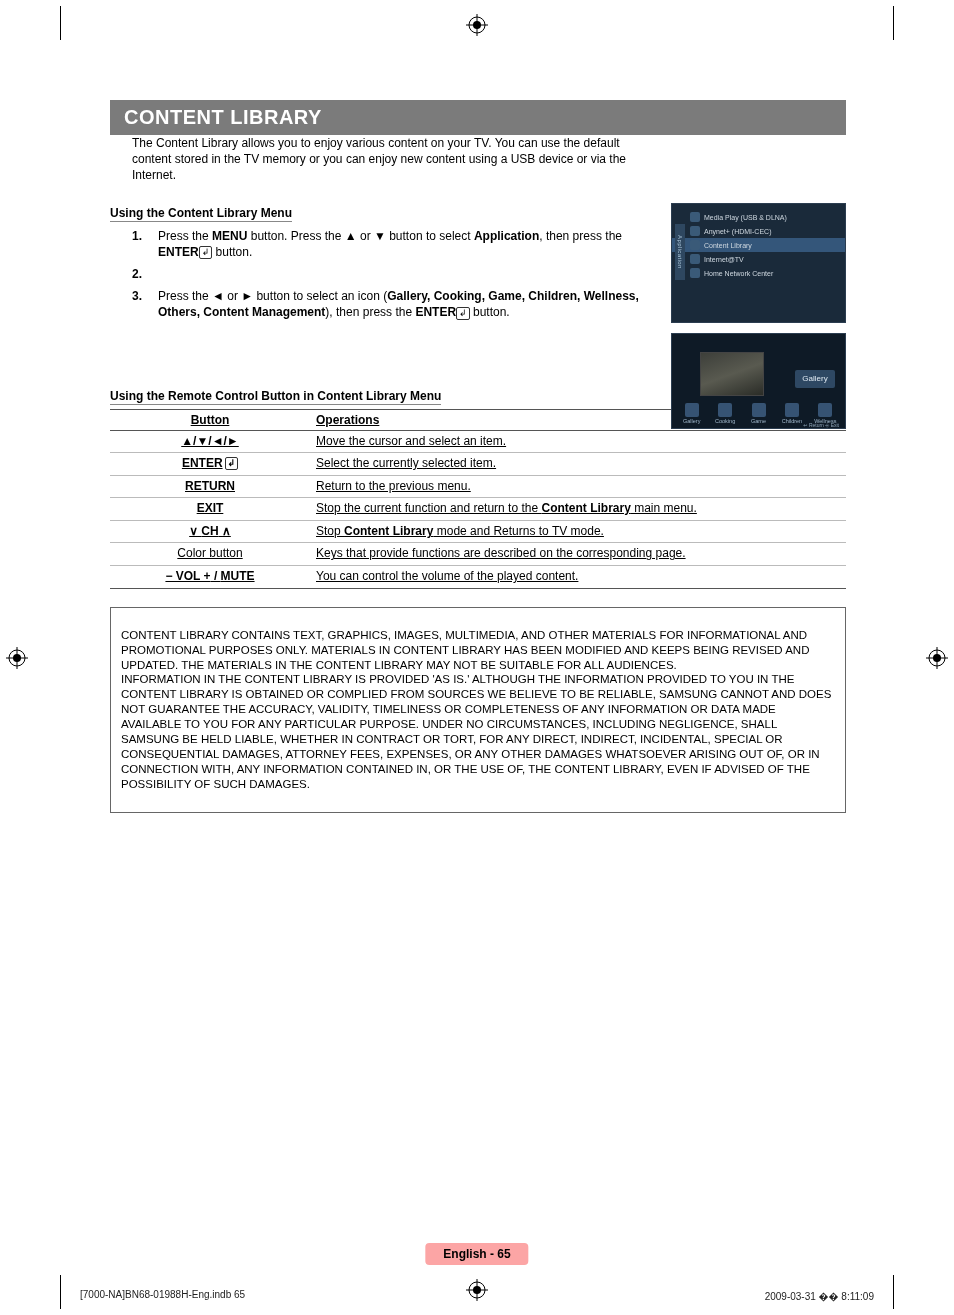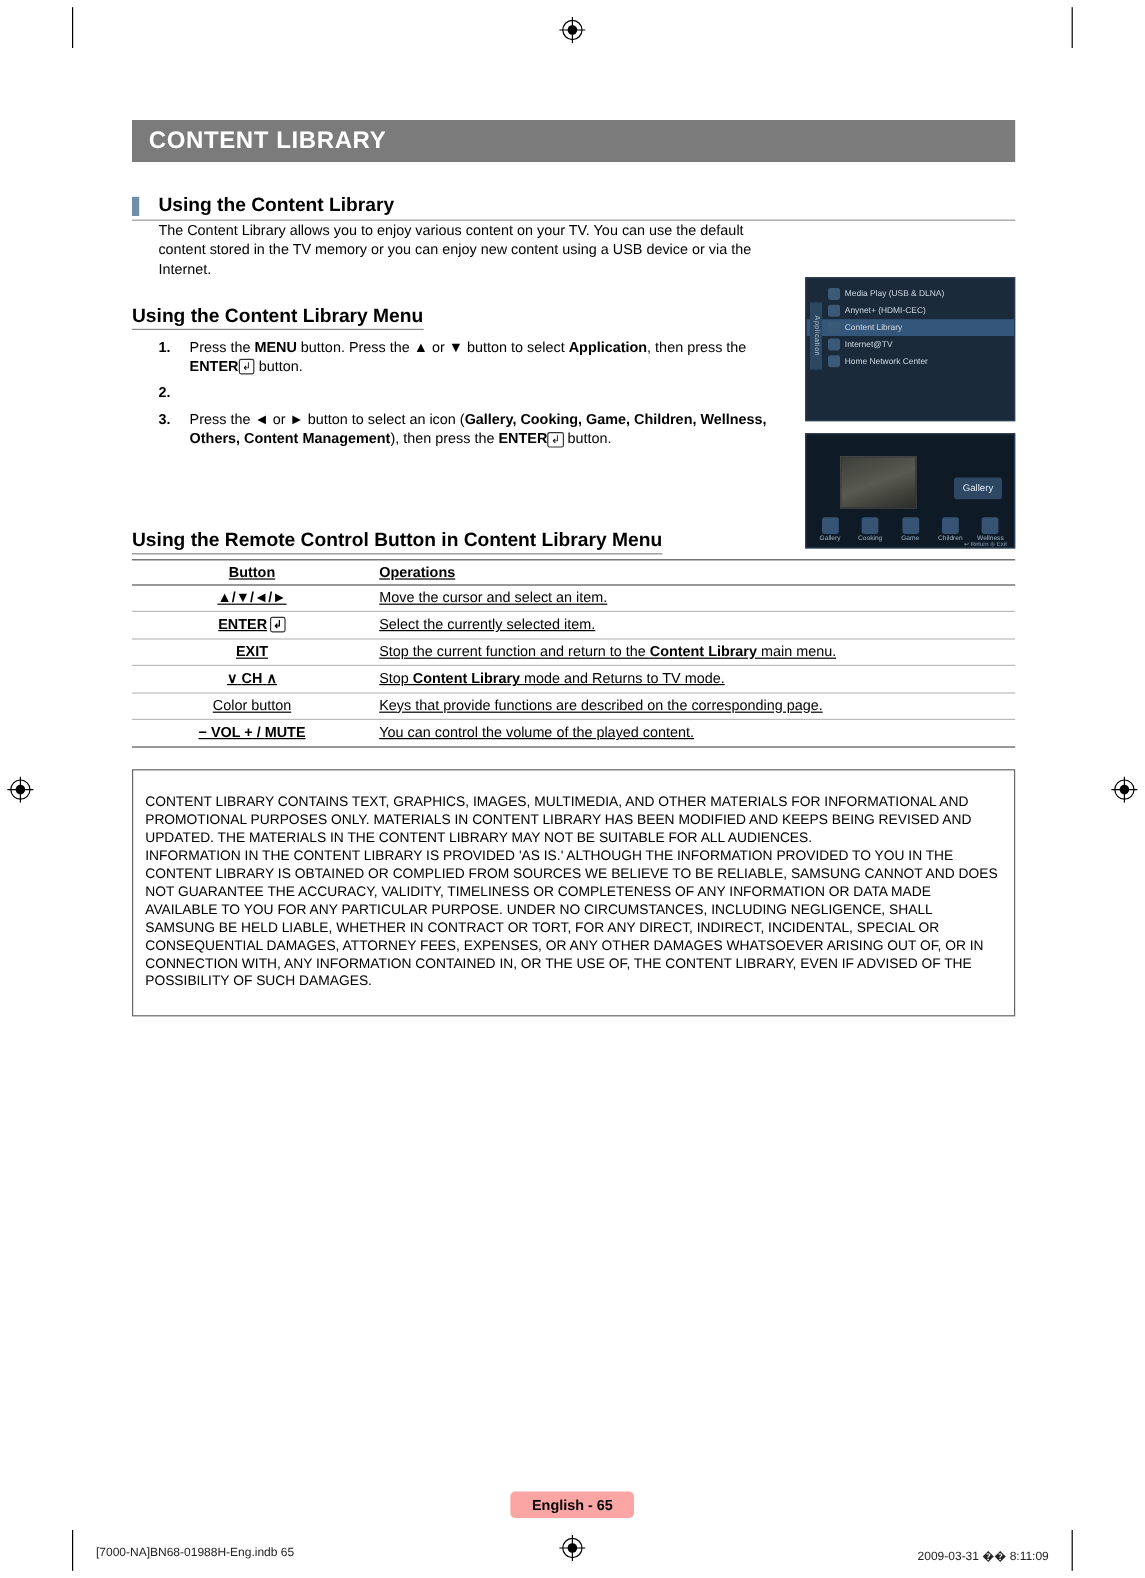--- a/index.html
+++ b/index.html
@@ -51,21 +51,21 @@
     background:#6f8fa8;
   }
   .intro {
     padding-left: 22px;
     padding-right: 200px;
     line-height: 1.35;
   }
   .sub-heading {
     margin-top: 22px;
     font-weight: bold;
-    font-size: 16px;
+    font-size: 12px;
     border-bottom: 1px solid #888;
     display:inline-block;
     padding-bottom:1px;
   }
   .steps {
     margin-top: 6px;
     padding-left: 22px;
     padding-right: 200px;
   }
   .step { display:flex; gap:10px; margin-bottom:6px; line-height:1.35;}
@@ -211,21 +211,20 @@
 <div class="crop v" style="left:60px; top:6px;"></div>
 <div class="crop v" style="right:60px; top:6px;"></div>
 <div class="crop v" style="left:60px; bottom:6px;"></div>
 <div class="crop v" style="right:60px; bottom:6px;"></div>
 
 <div class="content">
 
   <div class="chapter-bar">CONTENT LIBRARY</div>
 
   <div style="position:relative;">
-    <div class="section-heading">Using the Content Library</div>
 
     <p class="intro">The Content Library allows you to enjoy various content on your TV. You can use the default content stored in the TV memory or you can enjoy new content using a USB device or via the Internet.</p>
 
     
     <div class="screenshots">
       <div class="shot shot1">
         <div class="side-tab">Application</div>
         <div style="height:6px;"></div>
         <div id="shot1-rows">
             <div class="row">
@@ -313,20 +312,24 @@
         <tbody id="rc-body">
             <tr>
               <td>▲/▼/◄/►</td>
               <td>Move the cursor and select an item.</td>
             </tr>
             <tr>
               <td>ENTER<span class="enter-icon" style="margin-left: 2px;">↲</span></td>
               <td>Select the currently selected item.</td>
             </tr>
             <tr>
+              <td>RETURN</td>
+              <td>Return to the previous menu.</td>
+            </tr>
+            <tr>
               <td>EXIT</td>
               <td>Stop the current function and return to the <b>Content Library</b> main menu.</td>
             </tr>
             <tr>
               <td><span style="font-family:Arial;">∨</span> <span class="ch-sym">CH</span> <span style="font-family:Arial;">∧</span></td>
               <td>Stop <b>Content Library</b> mode and Returns to TV mode.</td>
             </tr>
             <tr>
               <td style="font-weight: normal;">Color button</td>
               <td>Keys that provide functions are described on the corresponding page.</td>

